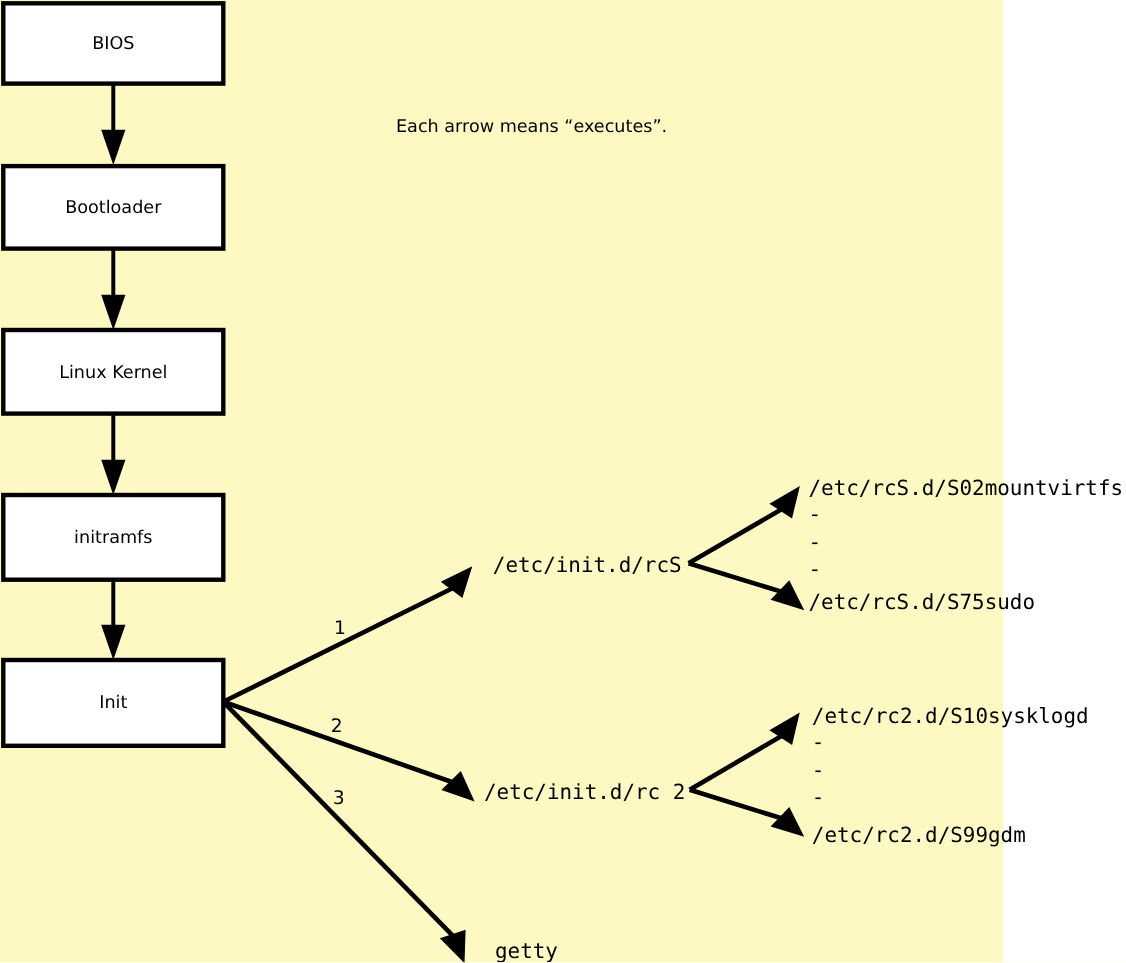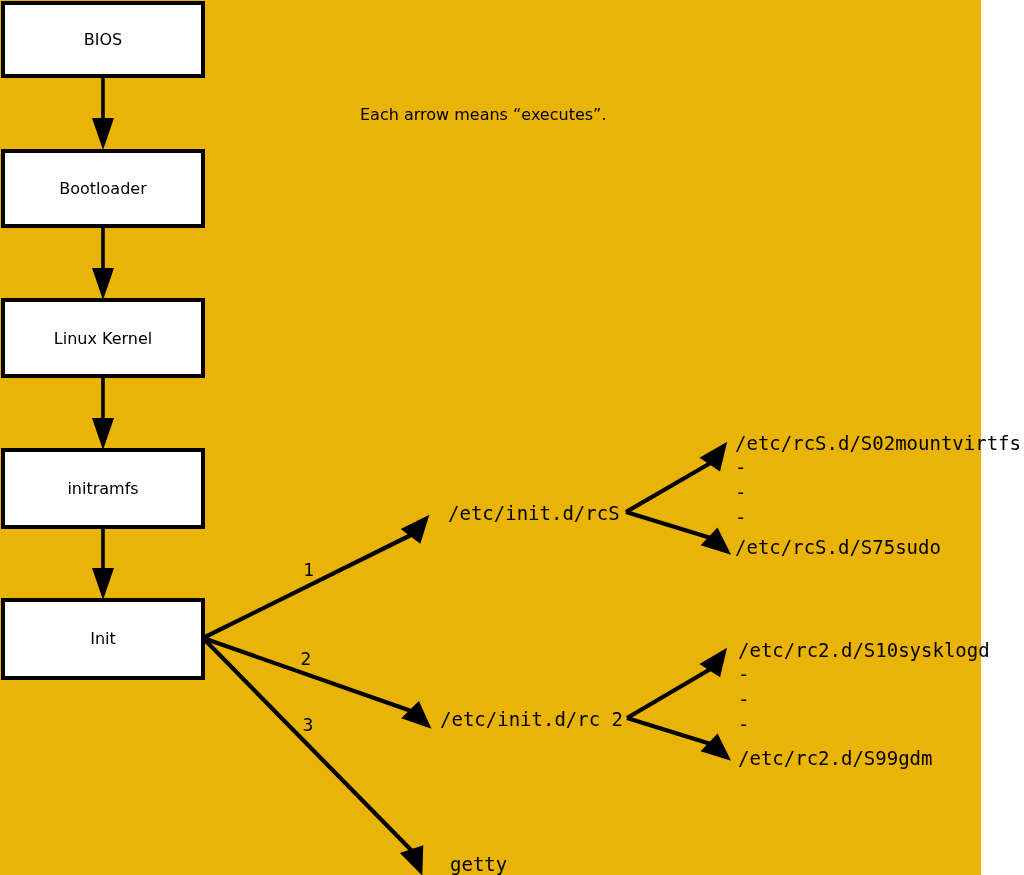--- a/index.html
+++ b/index.html
@@ -9,23 +9,23 @@
     background: #ffffff;
   }
   body {
     width: 1024px;
     height: 875px;
     overflow: hidden;
     font-family: "Liberation Sans", sans-serif;
   }
   #diagram-root {
     position: relative;
-    width: 981px;
+    width: 912px;
     height: 875px;
-    background: #eab308;
+    background: #fef9c3;
   }
   svg.diagram-canvas {
     position: absolute;
     top: 0;
     left: 0;
     width: 1024px;
     height: 875px;
     display: block;
   }
   .box-rect {

